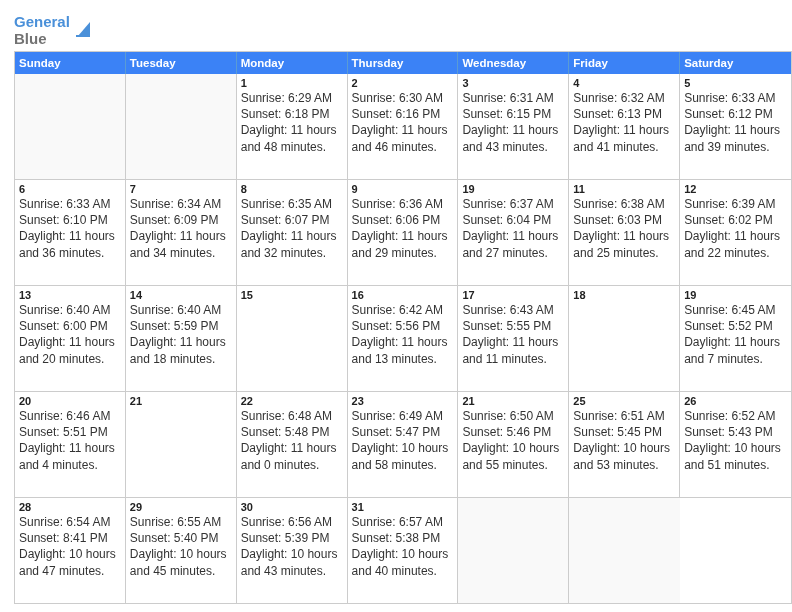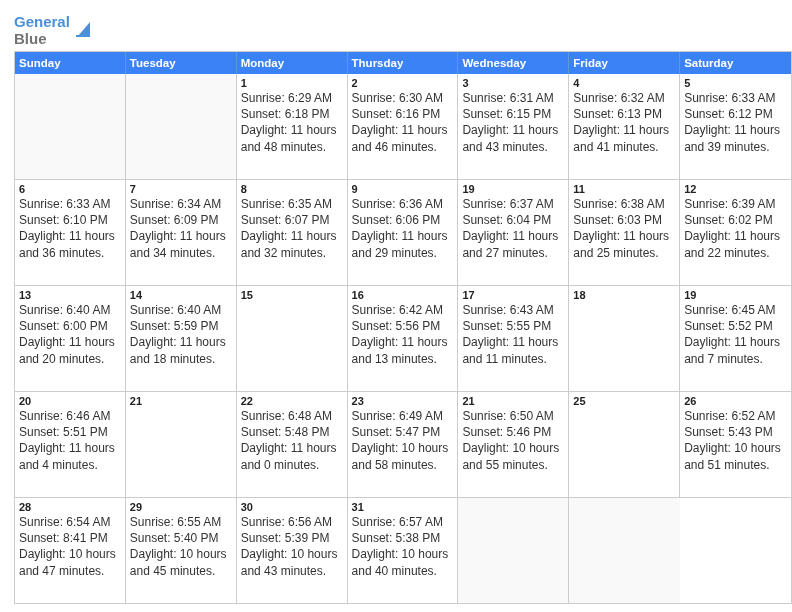--- a/index.html
+++ b/index.html
@@ -280,20 +280,23 @@
 Daylight: 10 hours and 58 minutes.</div>
           </div>
           <div class="cal-cell">
             <span class="day-num">21</span>
             <div class="cell-info">Sunrise: 6:50 AM
 Sunset: 5:46 PM
 Daylight: 10 hours and 55 minutes.</div>
           </div>
           <div class="cal-cell">
             <span class="day-num">25</span>
+            <div class="cell-info">Sunrise: 6:51 AM
+Sunset: 5:45 PM
+Daylight: 10 hours and 53 minutes.</div>
           </div>
           <div class="cal-cell">
             <span class="day-num">26</span>
             <div class="cell-info">Sunrise: 6:52 AM
 Sunset: 5:43 PM
 Daylight: 10 hours and 51 minutes.</div>
           </div>
         </div>
         <div class="cal-row">
           <div class="cal-cell">

